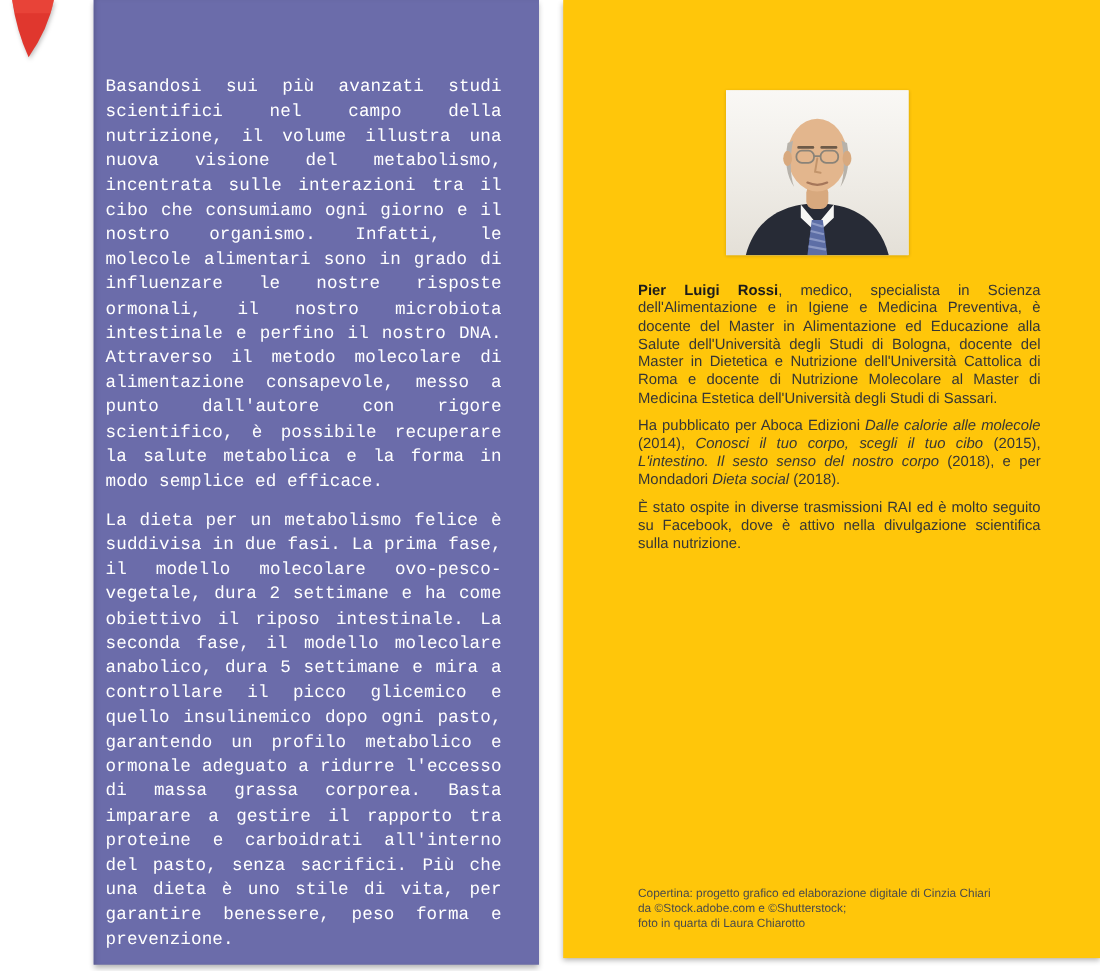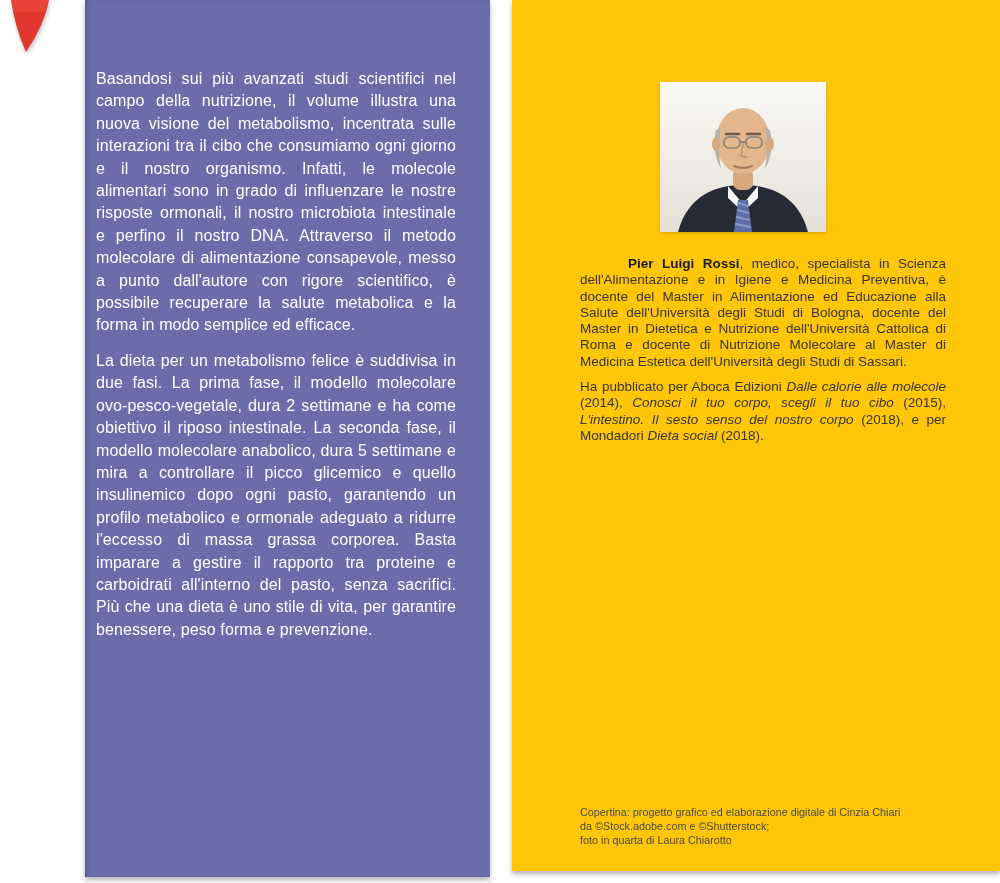--- a/index.html
+++ b/index.html
@@ -45,20 +45,21 @@
     top: 68px;
     width: 360px;
     color: var(--left-text, #ffffff);
     font-size: 16px;
     line-height: 22.4px;
     text-align: justify;
     letter-spacing: 0.1px;
   }
   .left-text p {
     margin: 0 0 13px 0;
+    font-family: Liberation Mono, monospace;
   }
 
   
   .right-flap {
     position: absolute;
     left: 512px;
     top: 0;
     width: 488px;
     height: 871px;
     background: var(--right-panel, #ffc60a);
@@ -79,21 +80,21 @@
     top: 256px;
     width: 366px;
     color: var(--right-text, #363636);
     font-size: 13.5px;
     line-height: 16.3px;
     text-align: justify;
   }
   .bio p {
     margin: 0 0 9px 0;
   }
-  .bio .seg-bold { font-weight: 700; color: #1c1c1c; margin-left: 48px; }
+  .bio .seg-bold { font-weight: 700; color: #1c1c1c; }
   .bio .seg-italic { font-style: italic; }
 
   .credits {
     position: absolute;
     left: 68px;
     top: 806px;
     width: 380px;
     color: #4a4a4a;
     font-size: 10.8px;
     line-height: 13.8px;
@@ -153,20 +154,21 @@
         <path d="M80 60 h6" stroke="#8a8378" stroke-width="1.6"></path>
 
         <path d="M83 62 L81 74 L86 75" fill="none" stroke="#c2946b" stroke-width="1.8" stroke-linecap="round"></path>
         <path d="M74 84 Q83 88 92 84" fill="none" stroke="#a5765a" stroke-width="2" stroke-linecap="round"></path>
       </svg>
     </div>
 
     <div class="bio">
       <p><span class="seg-bold">Pier Luigi Rossi</span><span>, medico, specialista in Scienza dell'Alimentazione e in Igiene e Medicina Preventiva, è docente del Master in Alimentazione ed Educazione alla Salute dell'Università degli Studi di Bologna, docente del Master in Dietetica e Nutrizione dell'Università Cattolica di Roma e docente di Nutrizione Molecolare al Master di Medicina Estetica dell'Università degli Studi di Sassari.</span></p>
       <p><span>Ha pubblicato per Aboca Edizioni </span><span class="seg-italic">Dalle calorie alle molecole</span><span> (2014), </span><span class="seg-italic">Conosci il tuo corpo, scegli il tuo cibo</span><span> (2015), </span><span class="seg-italic">L'intestino. Il sesto senso del nostro corpo</span><span> (2018), e per Mondadori </span><span class="seg-italic">Dieta social</span><span> (2018).</span></p>
+      <p><span>È stato ospite in diverse trasmissioni RAI ed è molto seguito su Facebook, dove è attivo nella divulgazione scientifica sulla nutrizione.</span></p>
     </div>
 
     <div class="credits">Copertina: progetto grafico ed elaborazione digitale di Cinzia Chiari
 da ©Stock.adobe.com e ©Shutterstock;
 foto in quarta di Laura Chiarotto</div>
   </section>
 
 </div>
 
 </body></html>

